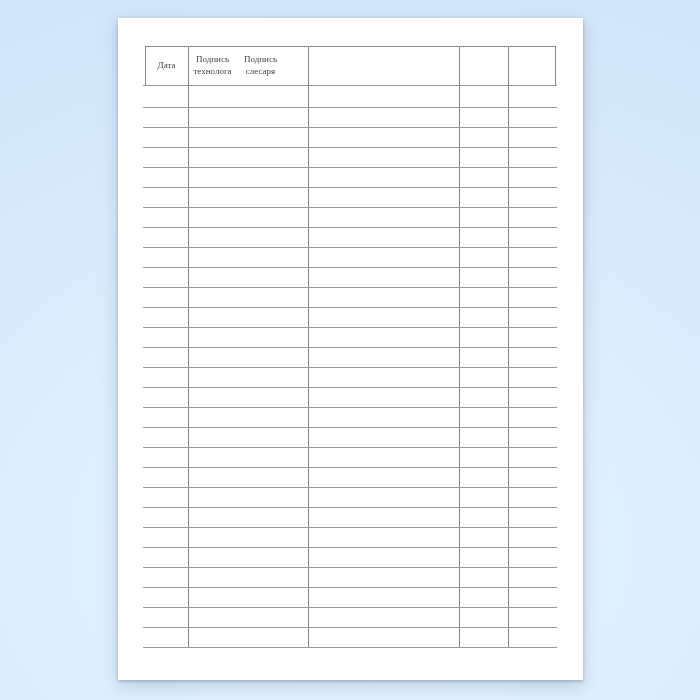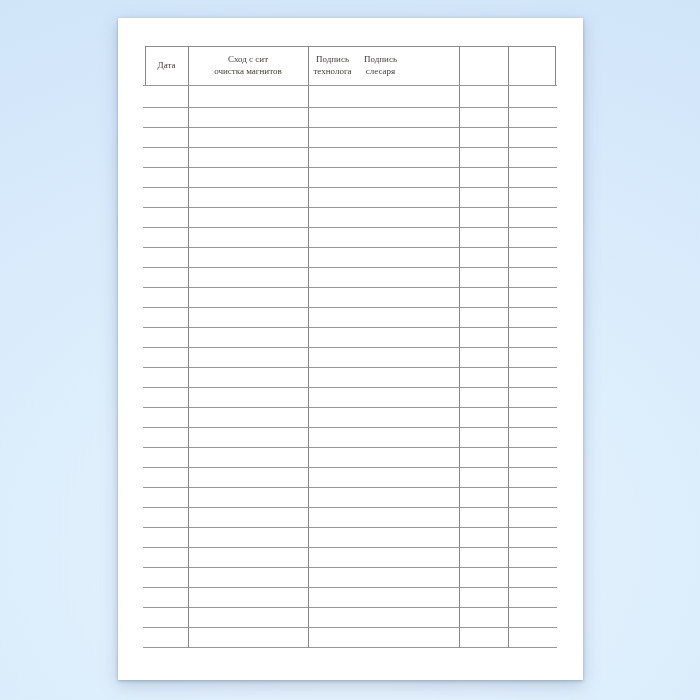--- a/index.html
+++ b/index.html
@@ -88,22 +88,20 @@
 </head>
 <body>
 
 <div class="scene">
   <div class="paper">
 
     <div class="hline-top"></div>
 
     <div class="thead" id="thead">
         <div class="hcell" style="width: 43px;">Дата</div>
-        <div class="hcell" style="width: 120px;">Сход с сит
-очистка магнитов</div>
         <div class="hcell" style="width: 49px;">Подпись
 технолога</div>
         <div class="hcell" style="width: 47px;">Подпись
 слесаря</div>
       </div>
 
     <div class="vline side" style="left:27px"></div>
     <div class="vline side" style="left:437px"></div>
 
     <div class="vline" style="left:70px"></div>

